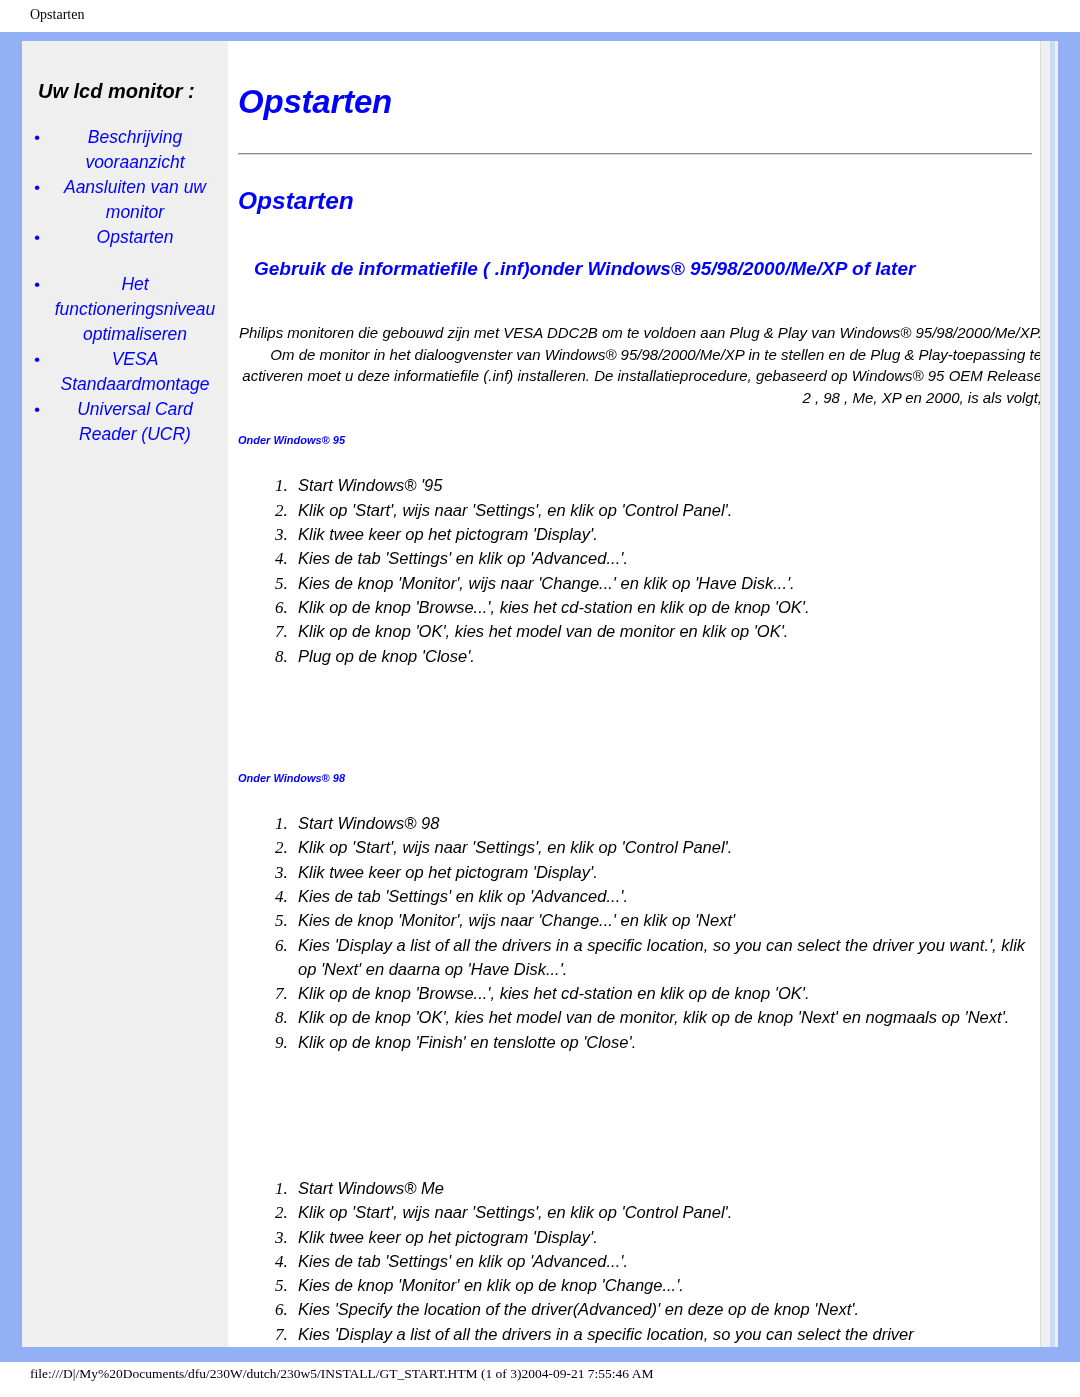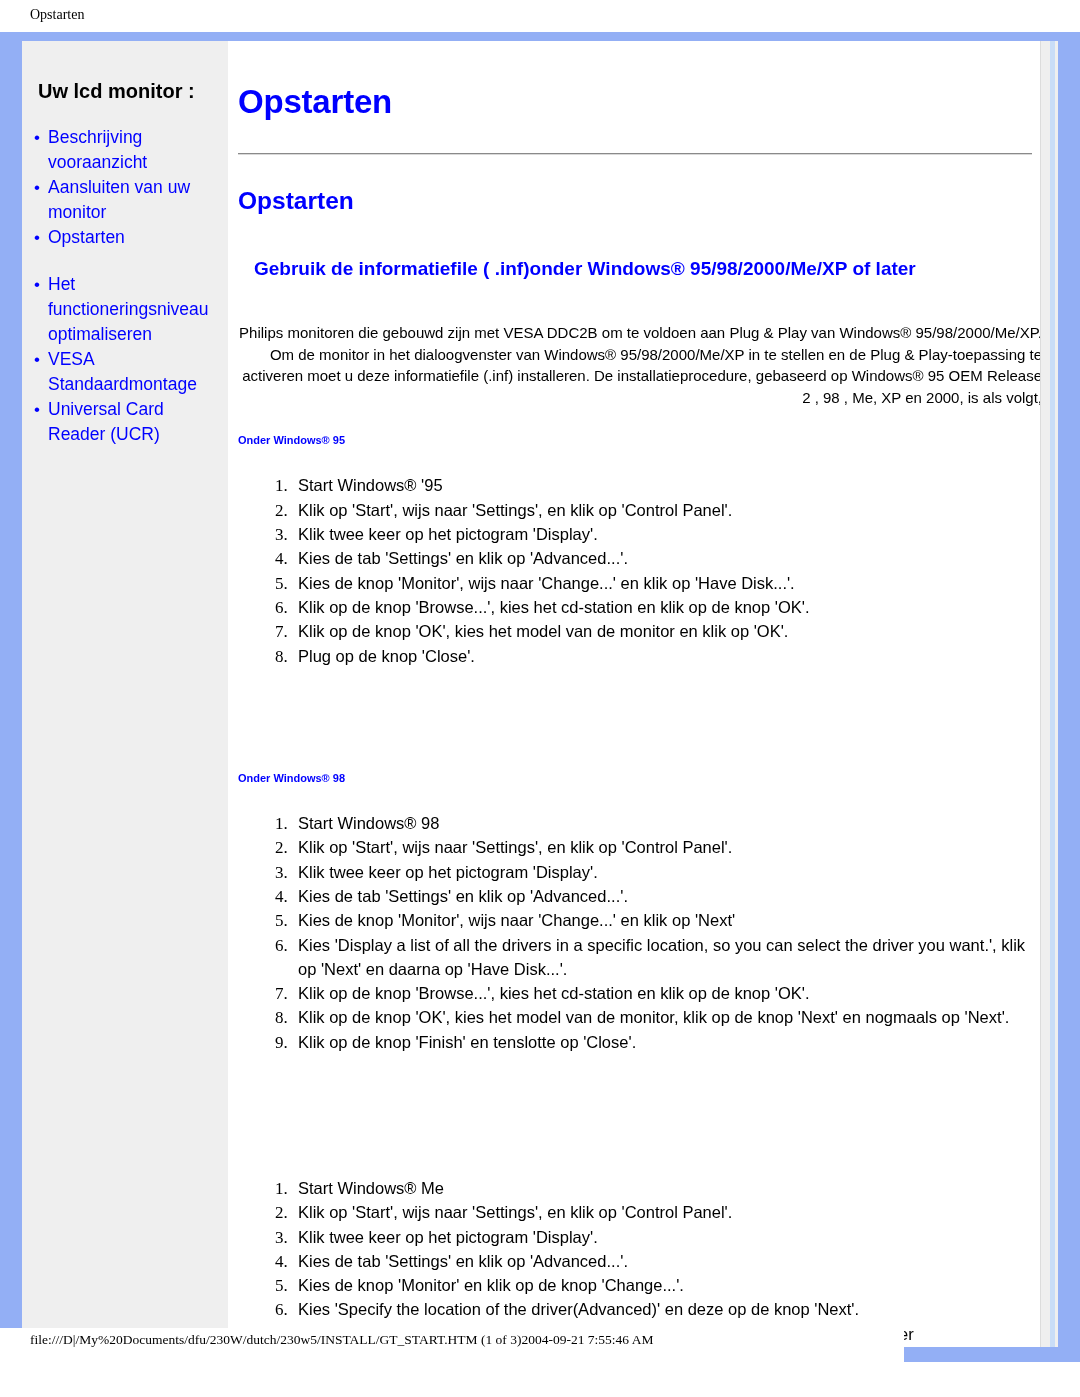--- a/index.html
+++ b/index.html
@@ -28,21 +28,21 @@
     left: 30px;
     top: 7px;
     font-family: "Liberation Serif", serif;
     font-size: 14px;
     color: #000000;
     white-space: nowrap;
   }
   .print-footer {
     position: absolute;
     left: 0;
-    top: 1328px;
+    top: 1362px;
     width: 904px;
     height: 35px;
     background: #ffffff;
   }
   .print-footer .label {
     position: absolute;
     left: 30px;
     top: 4px;
     font-family: "Liberation Serif", serif;
     font-size: 13.5px;
@@ -52,20 +52,21 @@
 
   
   .page-frame {
     position: absolute;
     left: 0;
     top: 32px;
     width: 1080px;
     height: 1330px;
     background: #93aff5;
     box-sizing: border-box;
+    font-style: italic;
   }
 
   
   .page-body {
     position: absolute;
     left: 22px;
     top: 9px;
     width: 1036px;
     height: 1306px;
     background: #ffffff;
@@ -108,20 +109,21 @@
   .nav-item .bullet {
     position: absolute;
     left: 12px;
     top: 0;
     color: #0000ff;
     font-size: 17px;
     line-height: 25px;
   }
   .nav-item .nav-label {
     display: block;
+    text-align: center;
   }
 
   
   .main-wrap {
     flex: 1 1 auto;
     position: relative;
     background: #ffffff;
     overflow: hidden;
   }
   .main {

